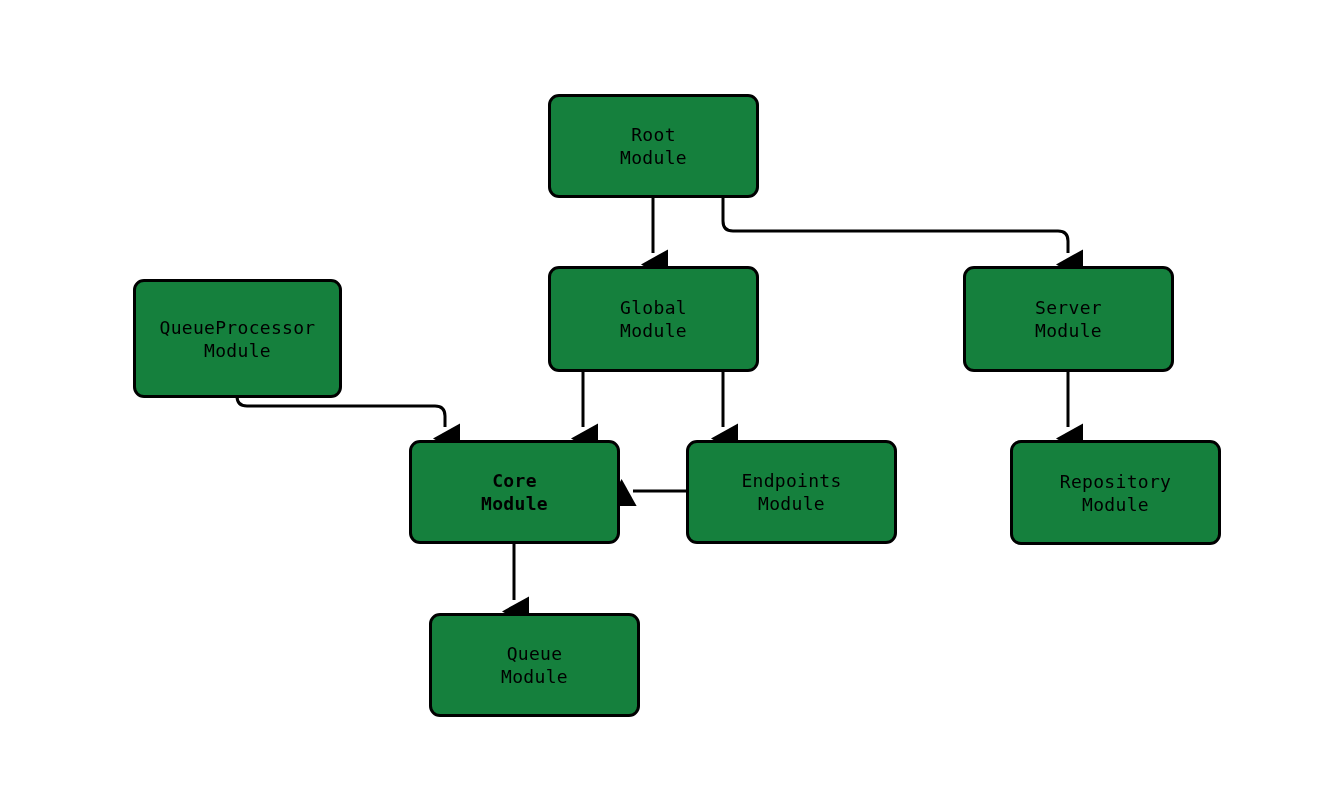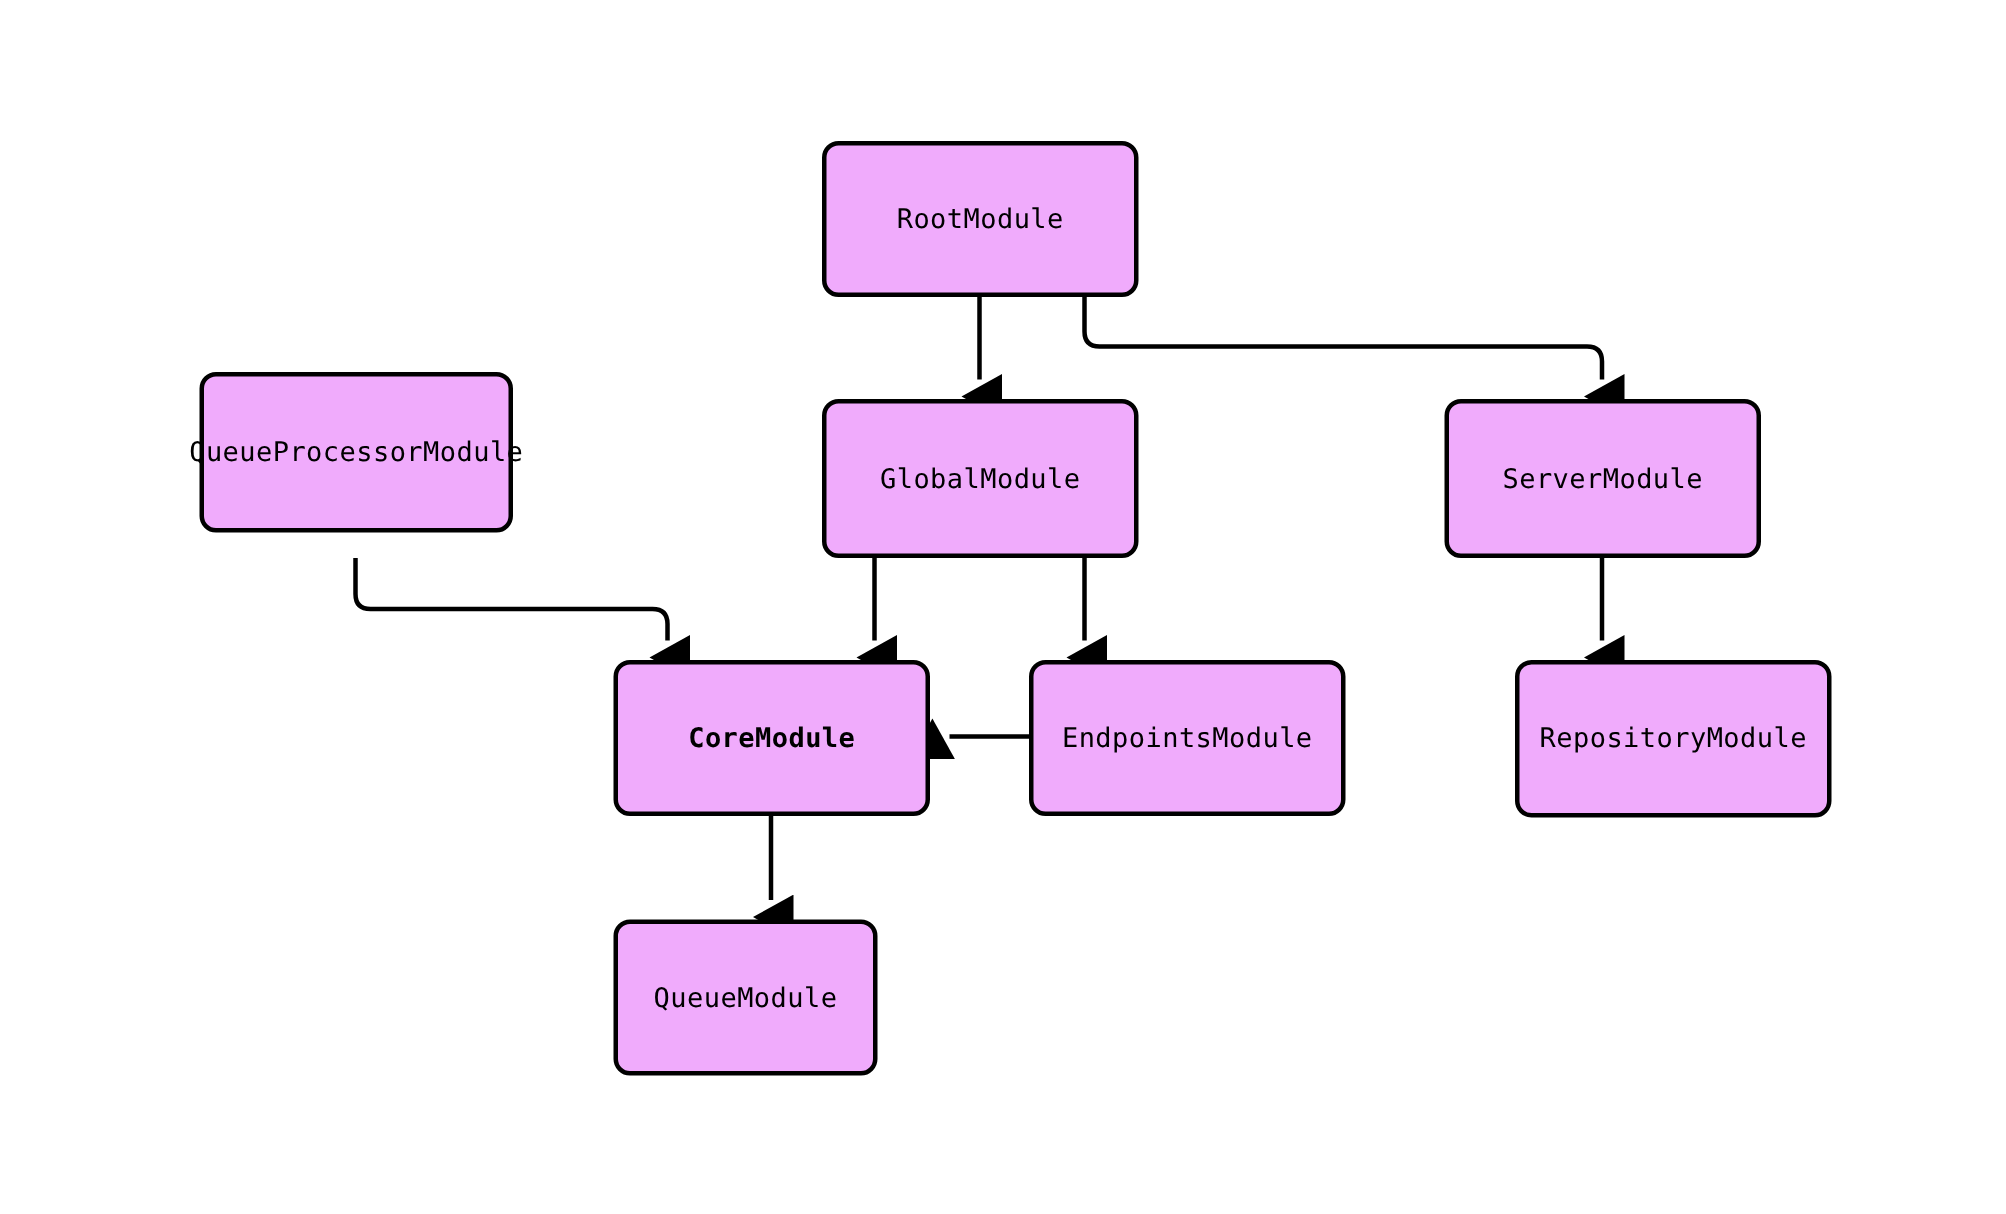--- a/index.html
+++ b/index.html
@@ -23,25 +23,25 @@
   #edge-layer {
     position: absolute;
     left: 0;
     top: 0;
     width: 1337px;
     height: 809px;
   }
   .node {
     position: absolute;
     box-sizing: border-box;
-    background: #f0abfc;
+    background: #15803d;
     border: 3px solid #000000;
     border-radius: 11px;
     display: flex;
-    flex-direction: row;
+    flex-direction: column;
     align-items: center;
     justify-content: center;
     z-index: 2;
   }
   .node-label {
     font-family: "DejaVu Sans Mono", "Liberation Mono", monospace;
     font-size: 18px;
     line-height: 23px;
     color: #000000;
     text-align: center;
@@ -70,21 +70,21 @@
         <path d="M 1068 372 L 1068 427" marker-end="url(#arrow-down)"></path>
         <path d="M 514 544 L 514 600" marker-end="url(#arrow-down)"></path>
       </g>
   </svg>
 
   <div class="node" style="left: 548px; top: 94px; width: 211px; height: 104px;">
     <span class="node-label">Root</span>
     <span class="node-label">Module</span>
   </div>
 
-  <div class="node" style="left: 133px; top: 248px; width: 209px; height: 107px;">
+  <div class="node" style="left: 133px; top: 279px; width: 209px; height: 119px;">
     <span class="node-label">QueueProcessor</span>
     <span class="node-label">Module</span>
   </div>
 
   <div class="node" style="left: 548px; top: 266px; width: 211px; height: 106px;">
     <span class="node-label">Global</span>
     <span class="node-label">Module</span>
   </div>
 
   <div class="node" style="left: 963px; top: 266px; width: 211px; height: 106px;">
@@ -100,18 +100,18 @@
   <div class="node" style="left: 686px; top: 440px; width: 211px; height: 104px; justify-content: center;">
     <span class="node-label">Endpoints</span>
     <span class="node-label">Module</span>
   </div>
 
   <div class="node" style="left: 1010px; top: 440px; width: 211px; height: 105px;">
     <span class="node-label">Repository</span>
     <span class="node-label">Module</span>
   </div>
 
-  <div class="node" style="left: 409px; top: 613px; width: 176px; height: 104px; align-items: center;">
+  <div class="node" style="left: 429px; top: 613px; width: 211px; height: 104px; align-items: center;">
     <span class="node-label">Queue</span>
     <span class="node-label">Module</span>
   </div>
 
 </div>
 
 </body></html>

